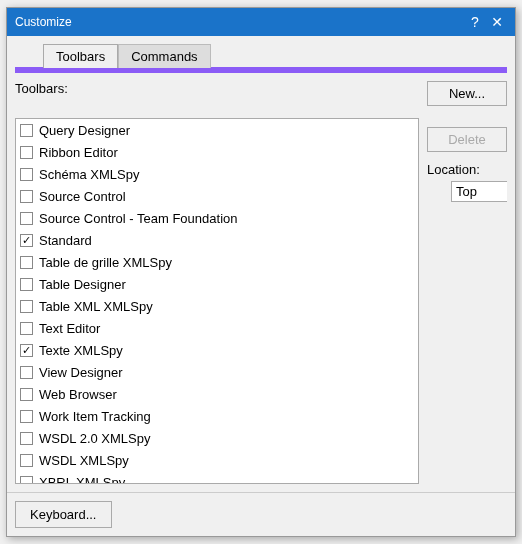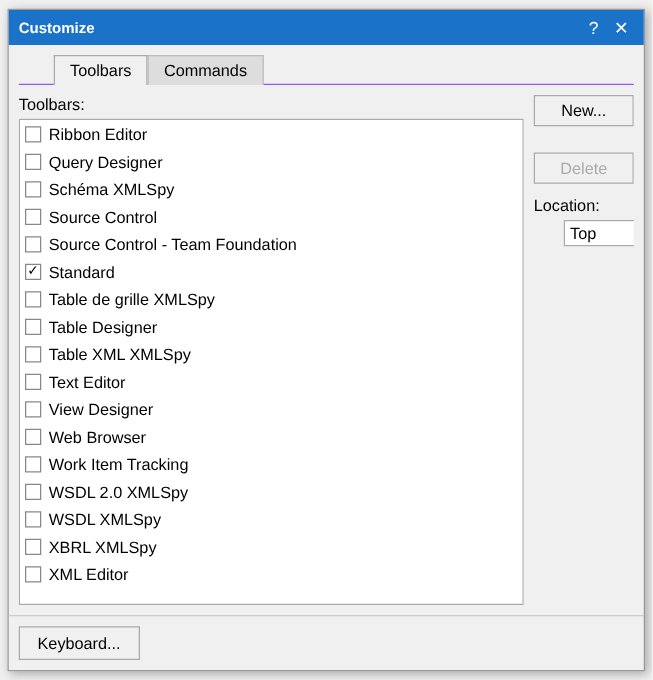--- a/index.html
+++ b/index.html
@@ -36,21 +36,21 @@
       padding: 4px 8px;
       display: flex;
       align-items: center;
       justify-content: space-between;
       height: 28px;
       flex-shrink: 0;
     }
 
     .title-bar-title {
       font-size: 12px;
-      font-weight: bold;
+      font-weight: normal;
       color: white;
     }
 
     .title-bar-controls {
       display: flex;
       gap: 2px;
       align-items: center;
     }
 
     .title-bar-btn {
@@ -70,21 +70,21 @@
     .dialog-body {
       display: flex;
       flex-direction: column;
       flex: 1;
       padding: 8px;
       overflow: hidden;
     }
 
     .tabs {
       display: flex;
-      border-bottom: 1px solid #8b5cf6;
+      border-bottom: 6px solid #8b5cf6;
       margin-bottom: 8px;
       flex-shrink: 0;
       padding-left: 28px;
     }
 
     .tab {
       padding: 4px 12px;
       cursor: pointer;
       border: 1px solid transparent;
       border-bottom: none;
@@ -110,20 +110,21 @@
       flex: 1;
       gap: 8px;
       overflow: hidden;
     }
 
     .left-panel {
       display: flex;
       flex-direction: column;
       flex: 1;
       overflow: hidden;
+      gap: 18px;
     }
 
     .toolbars-label {
       font-size: 13px;
       margin-bottom: 4px;
       flex-shrink: 0;
     }
 
     .list-container {
       flex: 1;
@@ -278,25 +279,25 @@
     </div>
 
     <div class="content-area">
 
       <div class="left-panel">
         <span class="toolbars-label">Toolbars:</span>
         <div class="list-container">
 
         <div class="list-item">
               <div class="checkbox"></div>
+              <span>Query Designer</span>
+            </div>
+            <div class="list-item">
+              <div class="checkbox"></div>
               <span>Ribbon Editor</span>
-            </div>
-            <div class="list-item">
-              <div class="checkbox"></div>
-              <span>Query Designer</span>
             </div>
             <div class="list-item">
               <div class="checkbox"></div>
               <span>Schéma XMLSpy</span>
             </div>
             <div class="list-item">
               <div class="checkbox"></div>
               <span>Source Control</span>
             </div>
             <div class="list-item">
@@ -315,20 +316,24 @@
               <div class="checkbox"></div>
               <span>Table Designer</span>
             </div>
             <div class="list-item">
               <div class="checkbox"></div>
               <span>Table XML XMLSpy</span>
             </div>
             <div class="list-item">
               <div class="checkbox"></div>
               <span>Text Editor</span>
+            </div>
+            <div class="list-item">
+              <div class="checkbox checked"></div>
+              <span>Texte XMLSpy</span>
             </div>
             <div class="list-item">
               <div class="checkbox"></div>
               <span>View Designer</span>
             </div>
             <div class="list-item">
               <div class="checkbox"></div>
               <span>Web Browser</span>
             </div>
             <div class="list-item">

